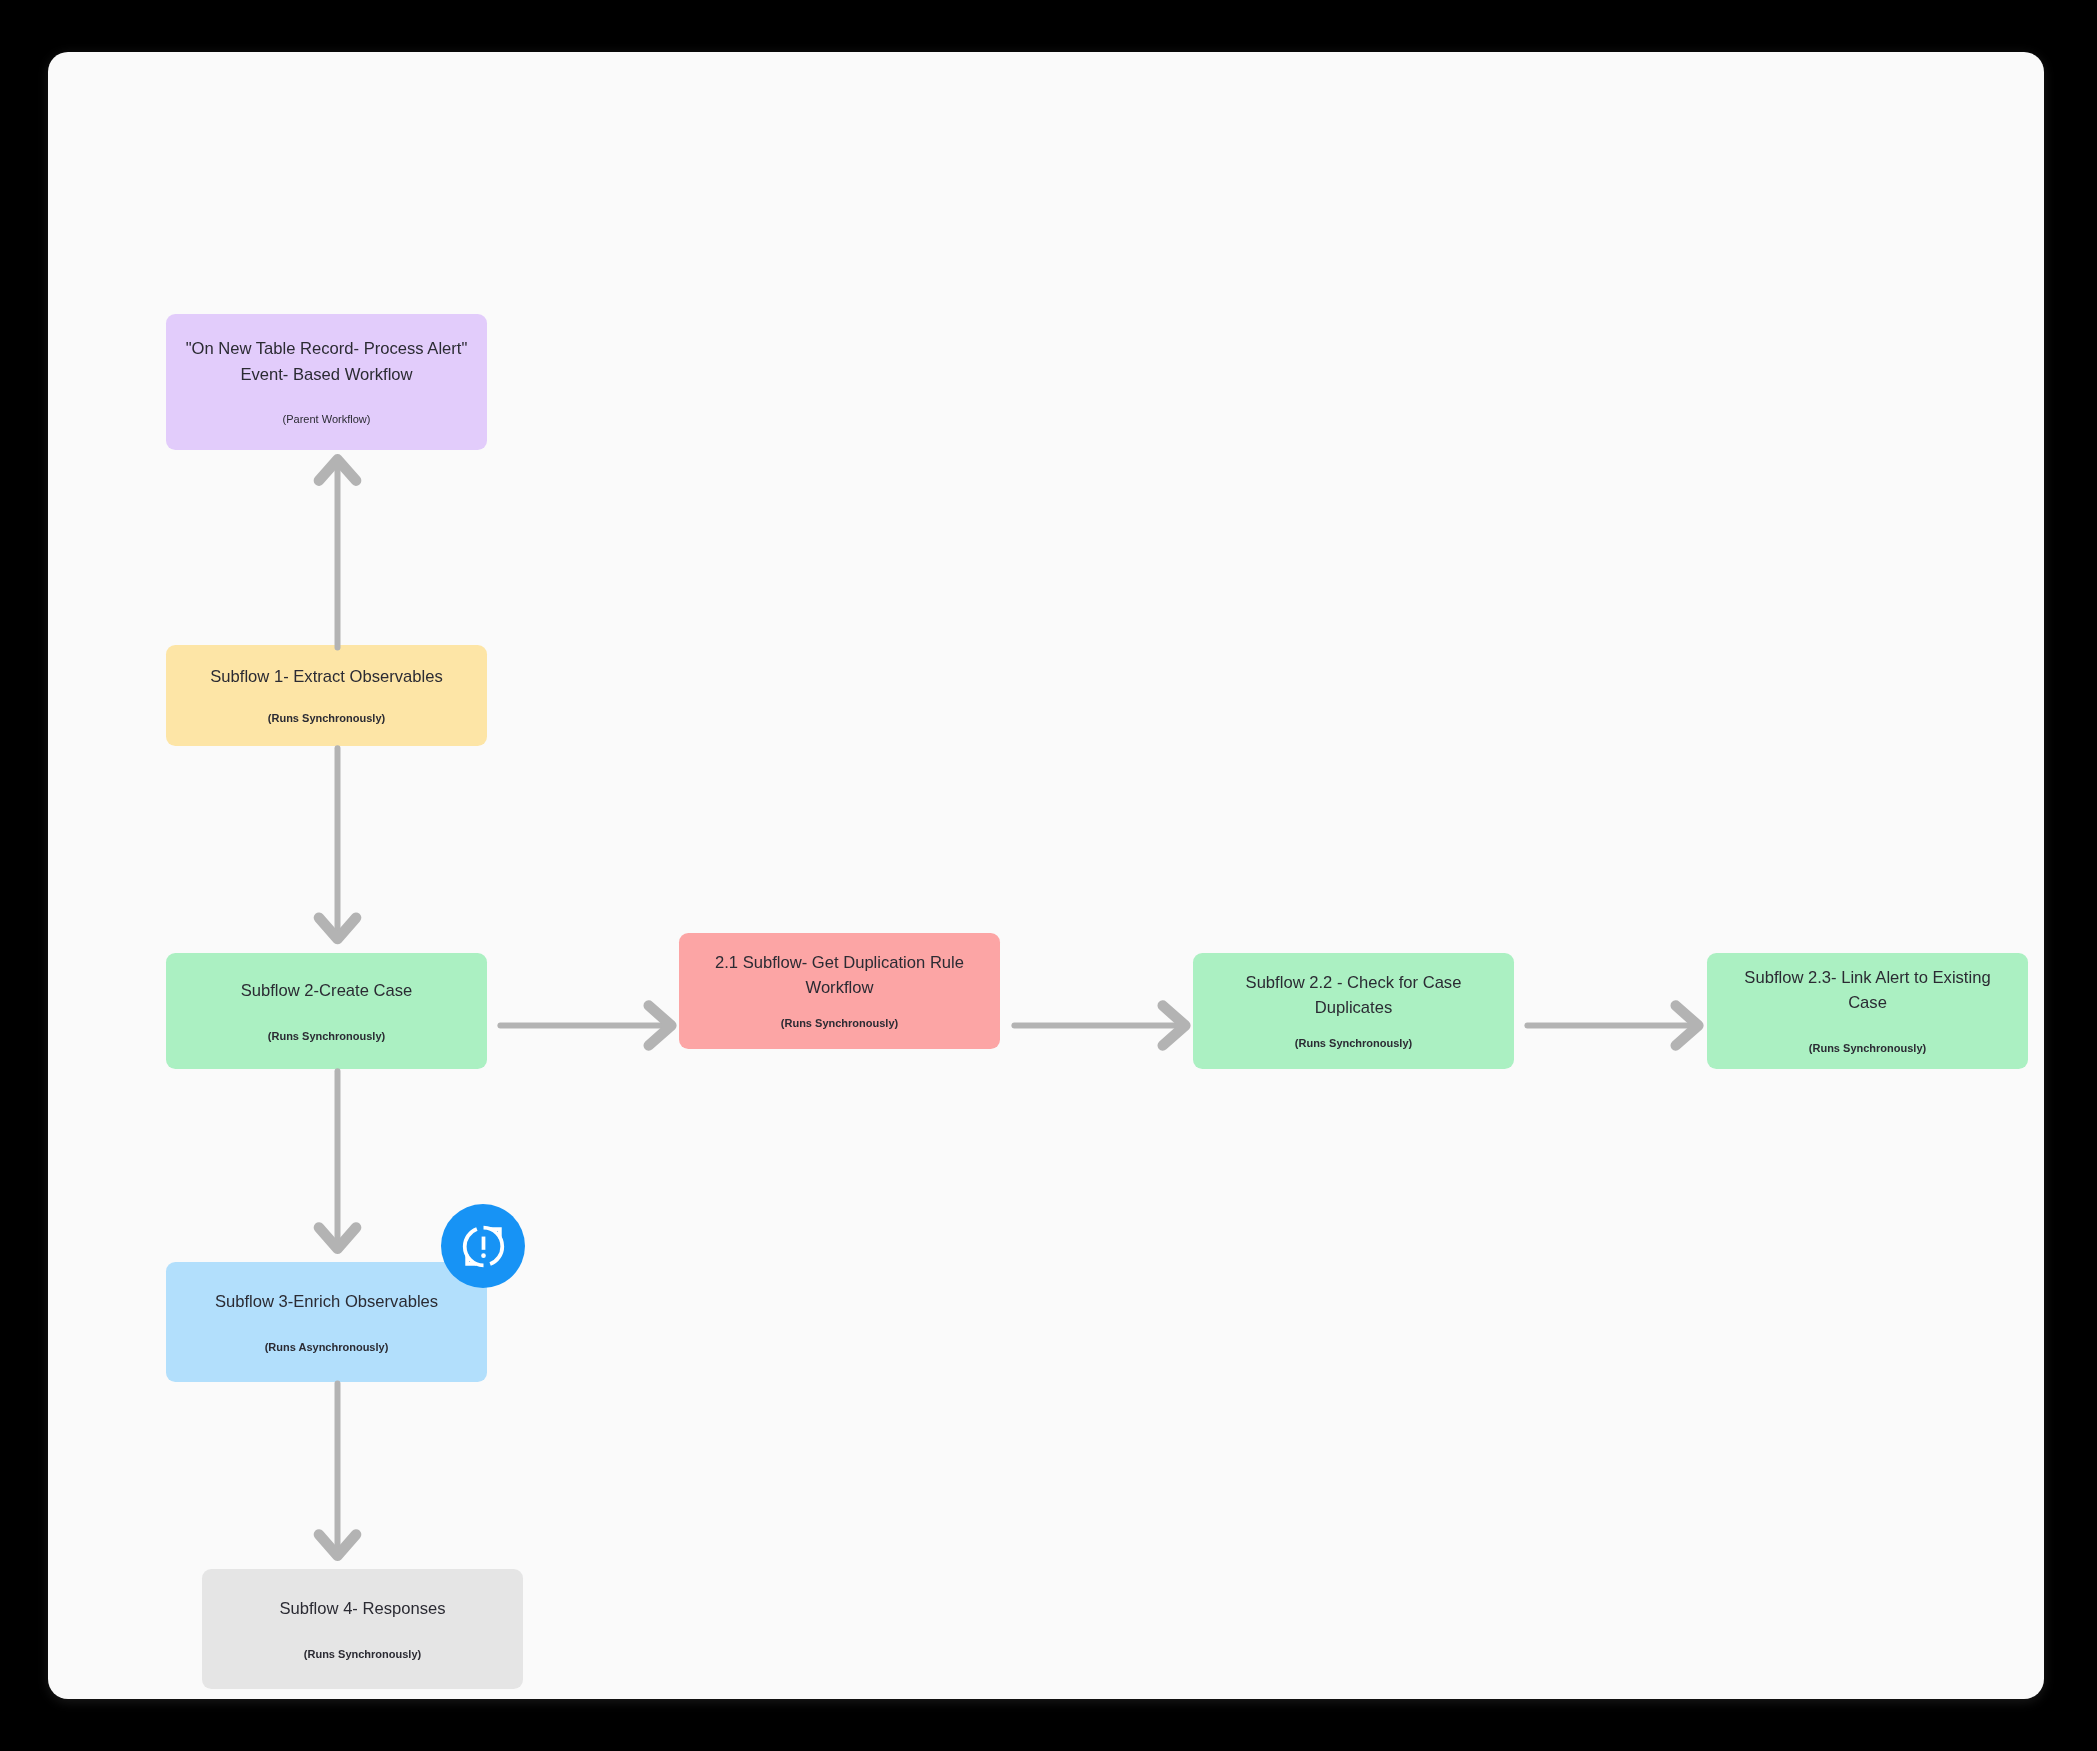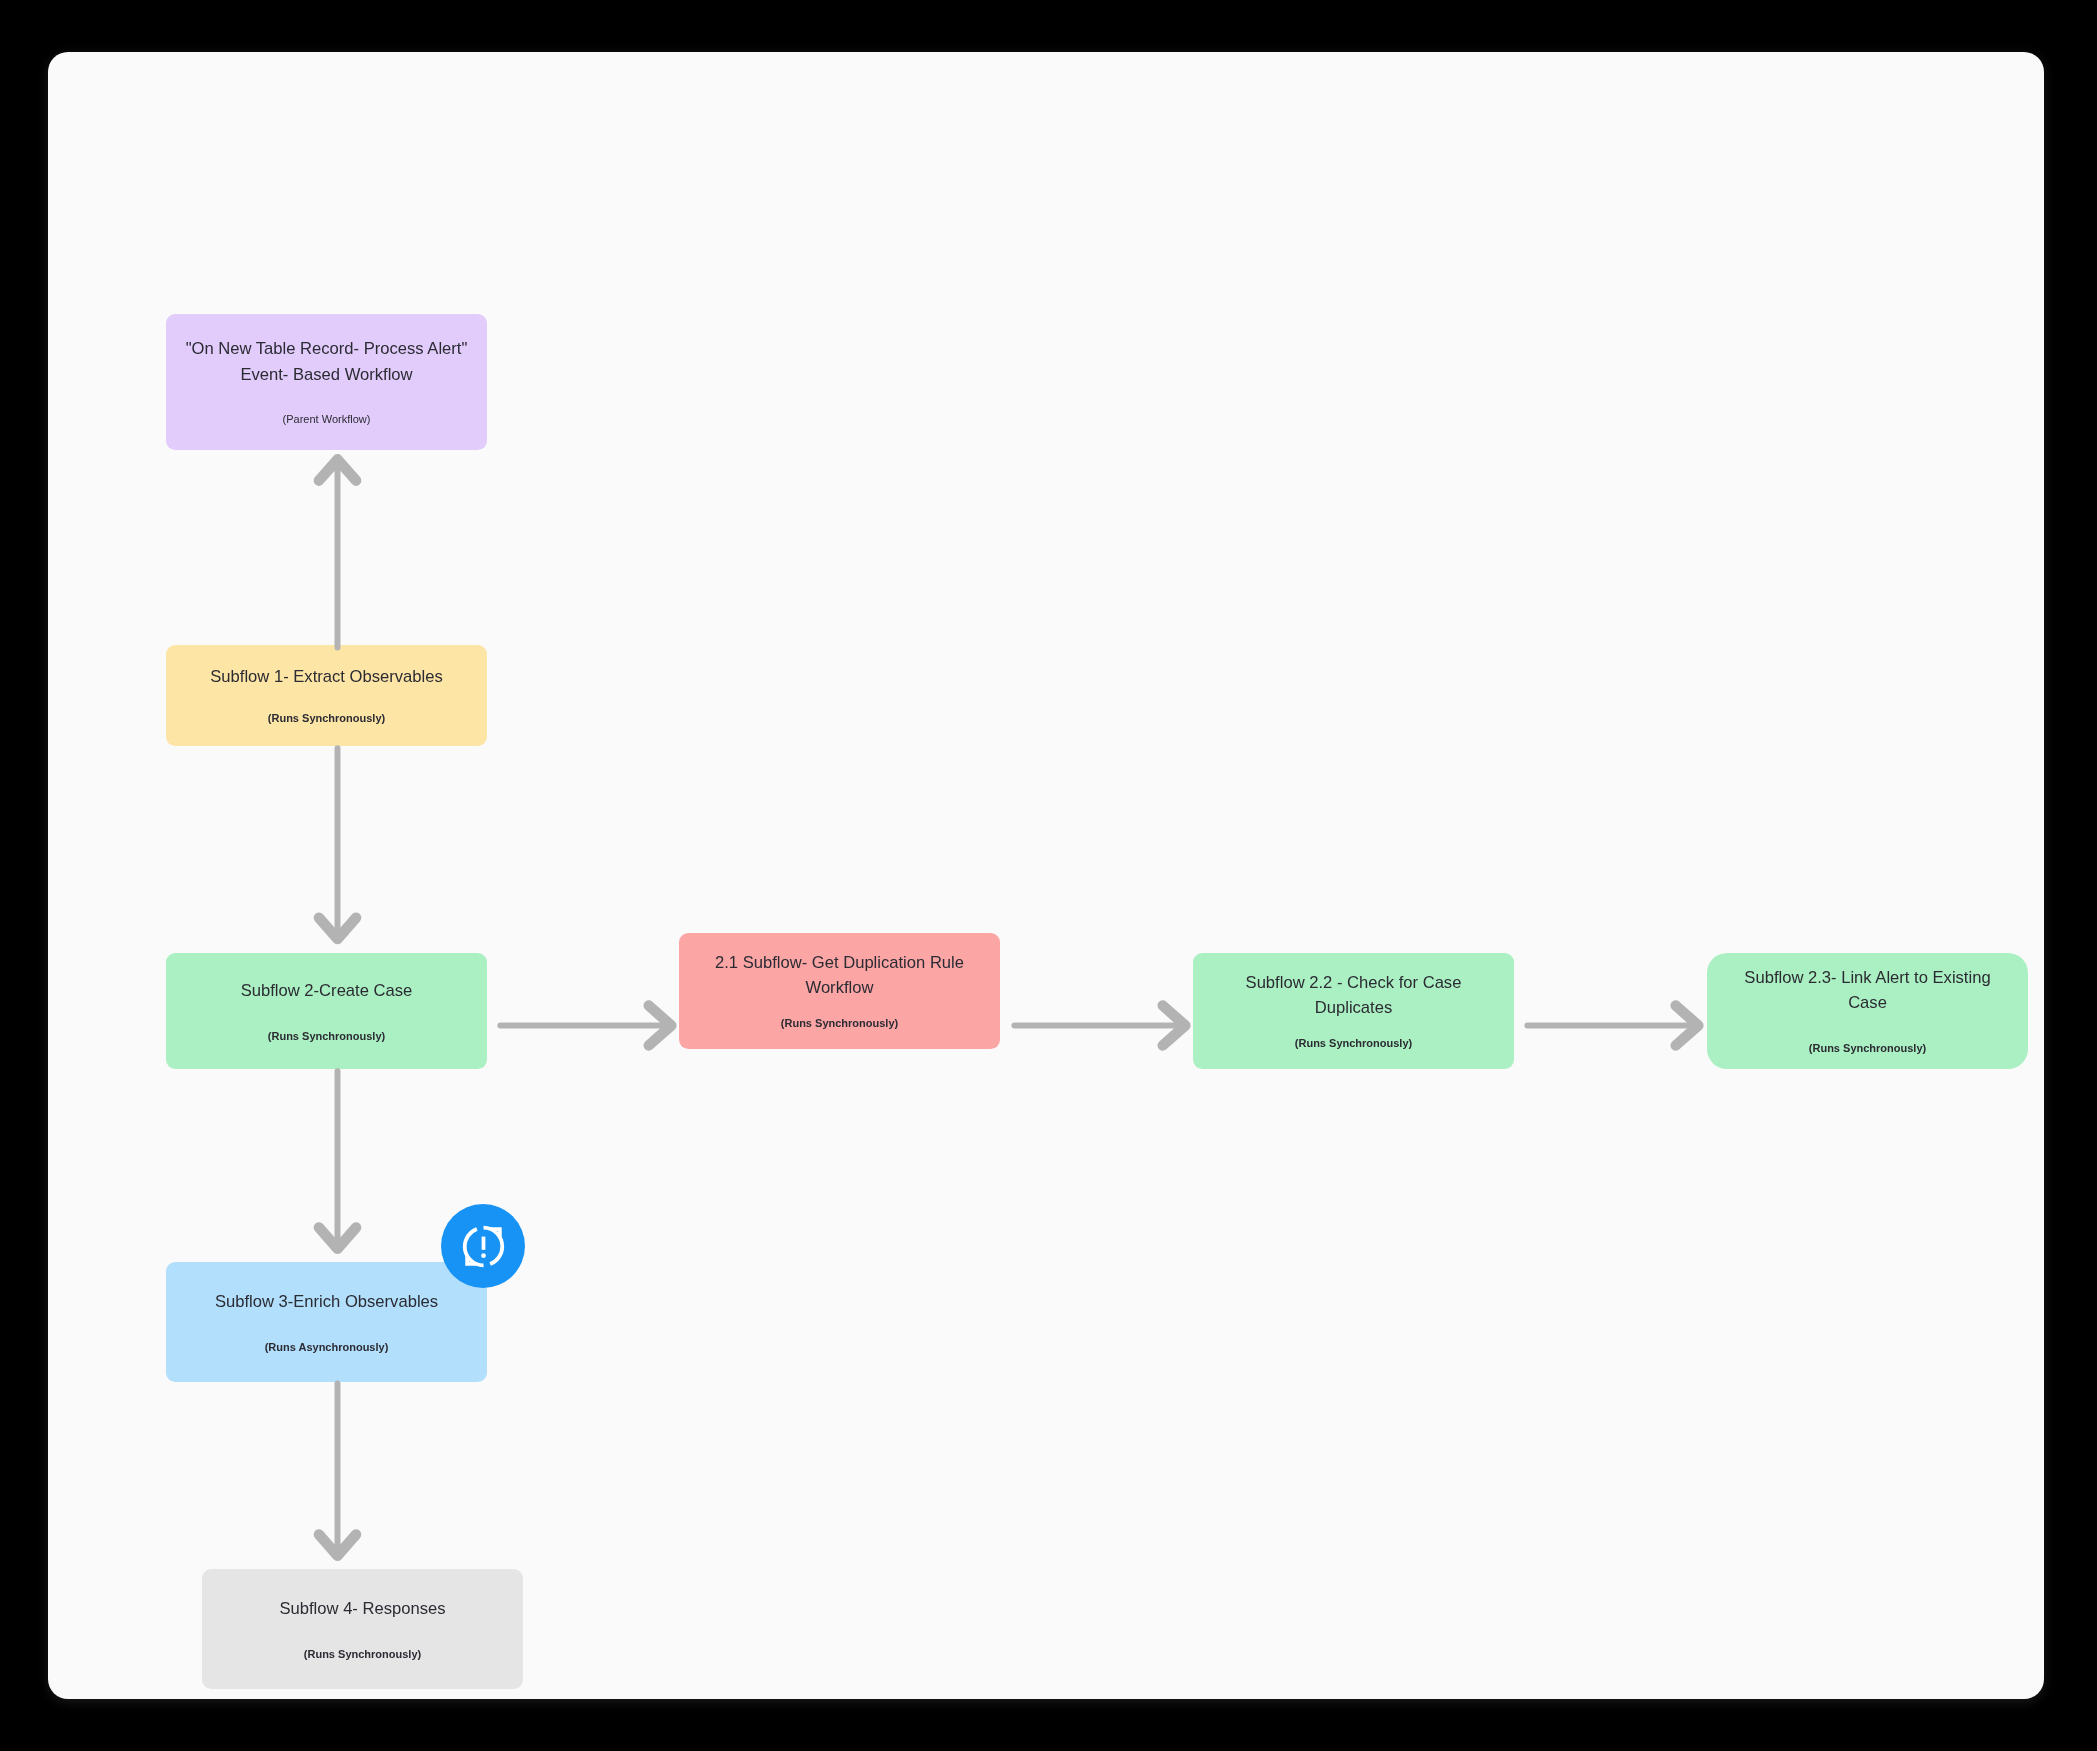--- a/index.html
+++ b/index.html
@@ -92,21 +92,20 @@
   #node-subflow-2-2 {
     left: 1145px; top: 901px; width: 321px; height: 116px;
     background: #abf0c2;
     text-align: center;
   }
   #node-subflow-2-2 .node-sub { margin-top: 14.6px; }
 
   #node-subflow-2-3 {
     left: 1659px; top: 901px; width: 321px; height: 116px;
     background: #abf0c2;
-    border-radius: 20px;
   }
   #node-subflow-2-3 .node-sub { margin-top: 25px; }
 
   #node-subflow-3 {
     left: 118px; top: 1210px; width: 321px; height: 120px;
     background: #b2dffc;
   }
   #node-subflow-3 .node-sub { margin-top: 25px; }
 
   #node-subflow-4 {

